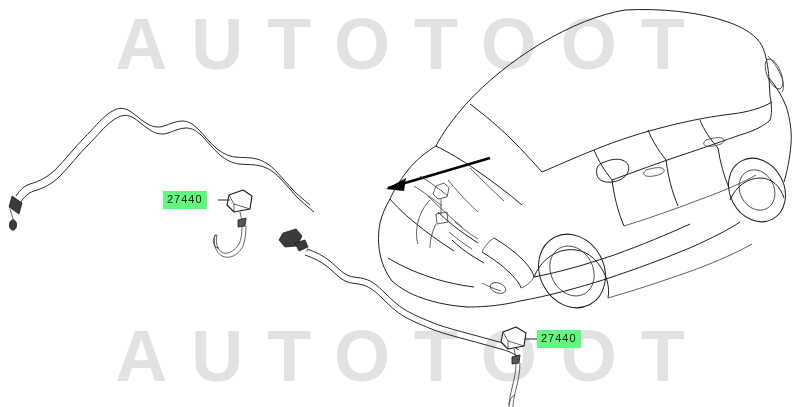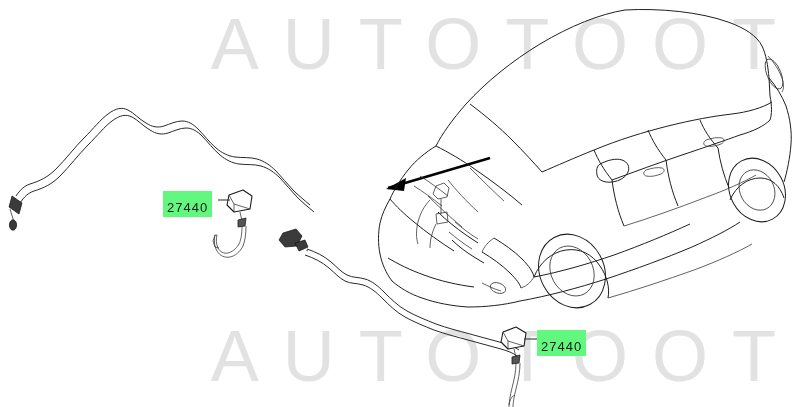--- a/index.html
+++ b/index.html
@@ -22,42 +22,42 @@
     position: absolute;
     left: 0;
     top: 0;
     width: 800px;
     height: 407px;
   }
   .wm {
     position: absolute;
     left: 0;
     width: 800px;
-    text-align: right;
+    text-align: center;
     color: #e2e2e2;
     font-family: "Liberation Sans", sans-serif;
-    font-weight: normal;
+    font-weight: bold;
     font-size: 72px;
     letter-spacing: 24px;
     text-indent: 24px;
     line-height: 1;
     user-select: none;
     white-space: nowrap;
   }
   #wm-top { top: 8px; }
   #wm-bottom { top: 320px; }
 
   .label {
     position: absolute;
     font-family: "Liberation Sans", sans-serif;
-    font-size: 13px;
+    font-size: 11px;
     letter-spacing: 1px;
     color: #1a1a1a;
     background: #62f77f;
-    padding: 9px 4px 2px 4px;
+    padding: 1px 4px 2px 4px;
     line-height: 15px;
     white-space: nowrap;
   }
   #label-1 { left: 163px; top: 191px; }
   #label-2 { left: 537px; top: 330px; }
 
   .drawing-line { fill: none; stroke: #2a2a2a; stroke-width: 1; }
   .drawing-thin  { fill: none; stroke: #3a3a3a; stroke-width: 0.8; }
   .drawing-car   { fill: none; stroke: #1f1f1f; stroke-width: 1; stroke-linejoin: round; }
   .nozzle-body   { fill: #ffffff; stroke: #1a1a1a; stroke-width: 1.1; stroke-linejoin: round; }

